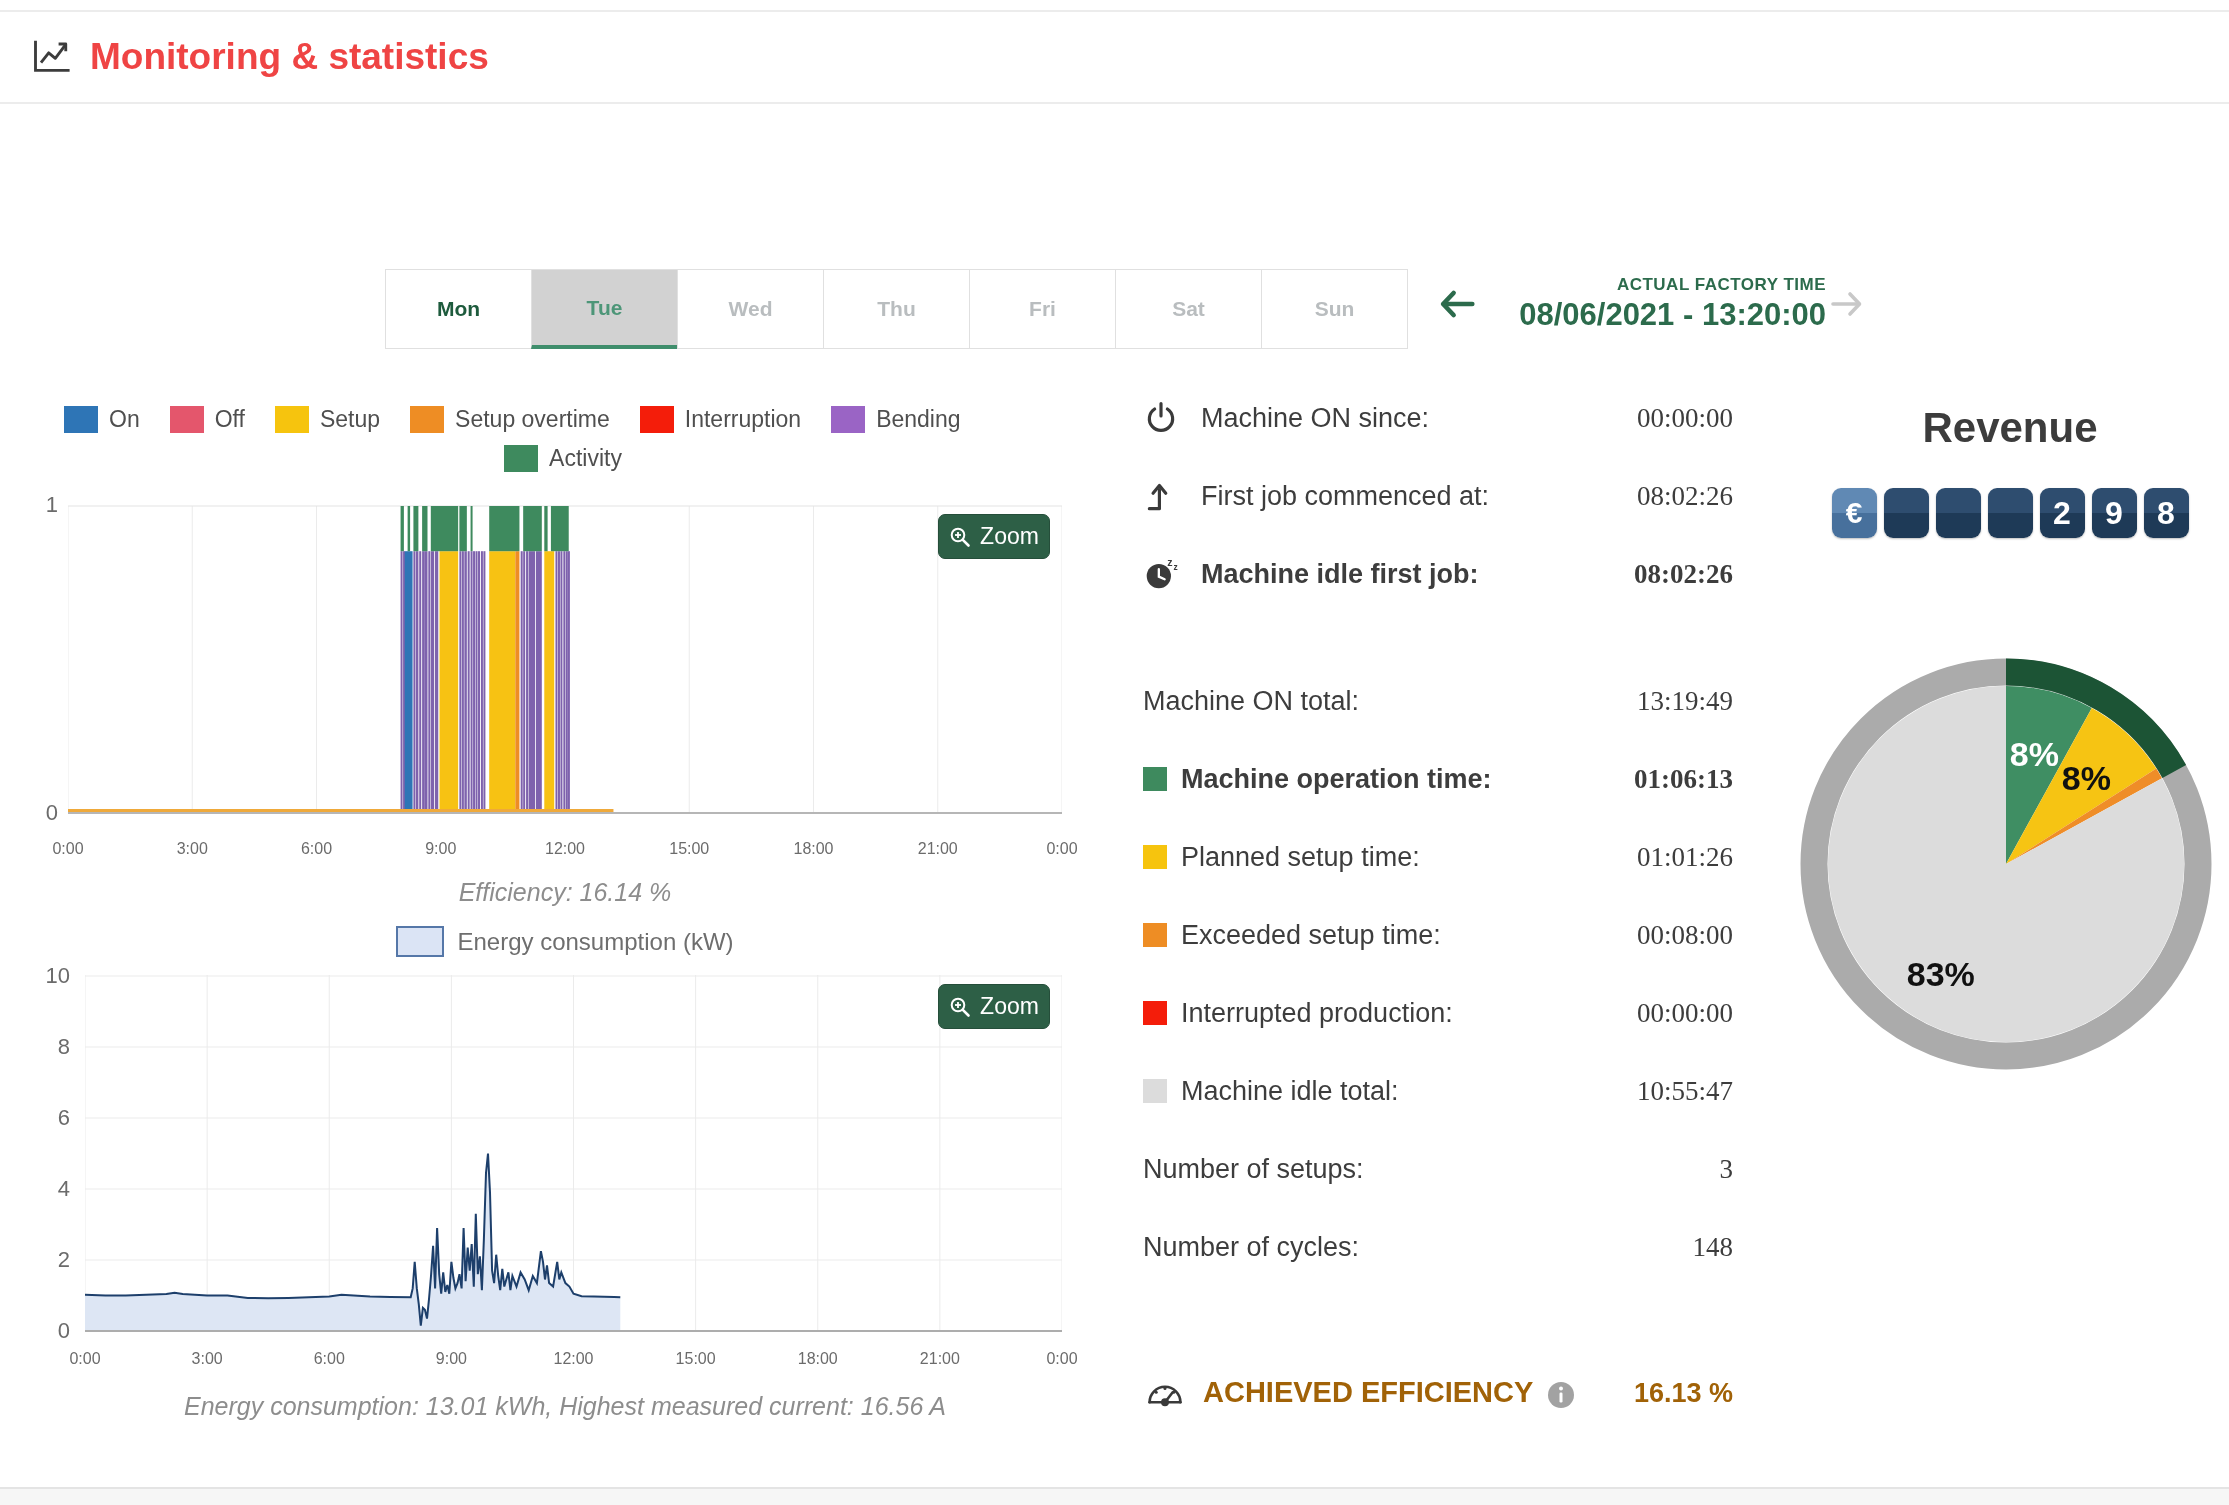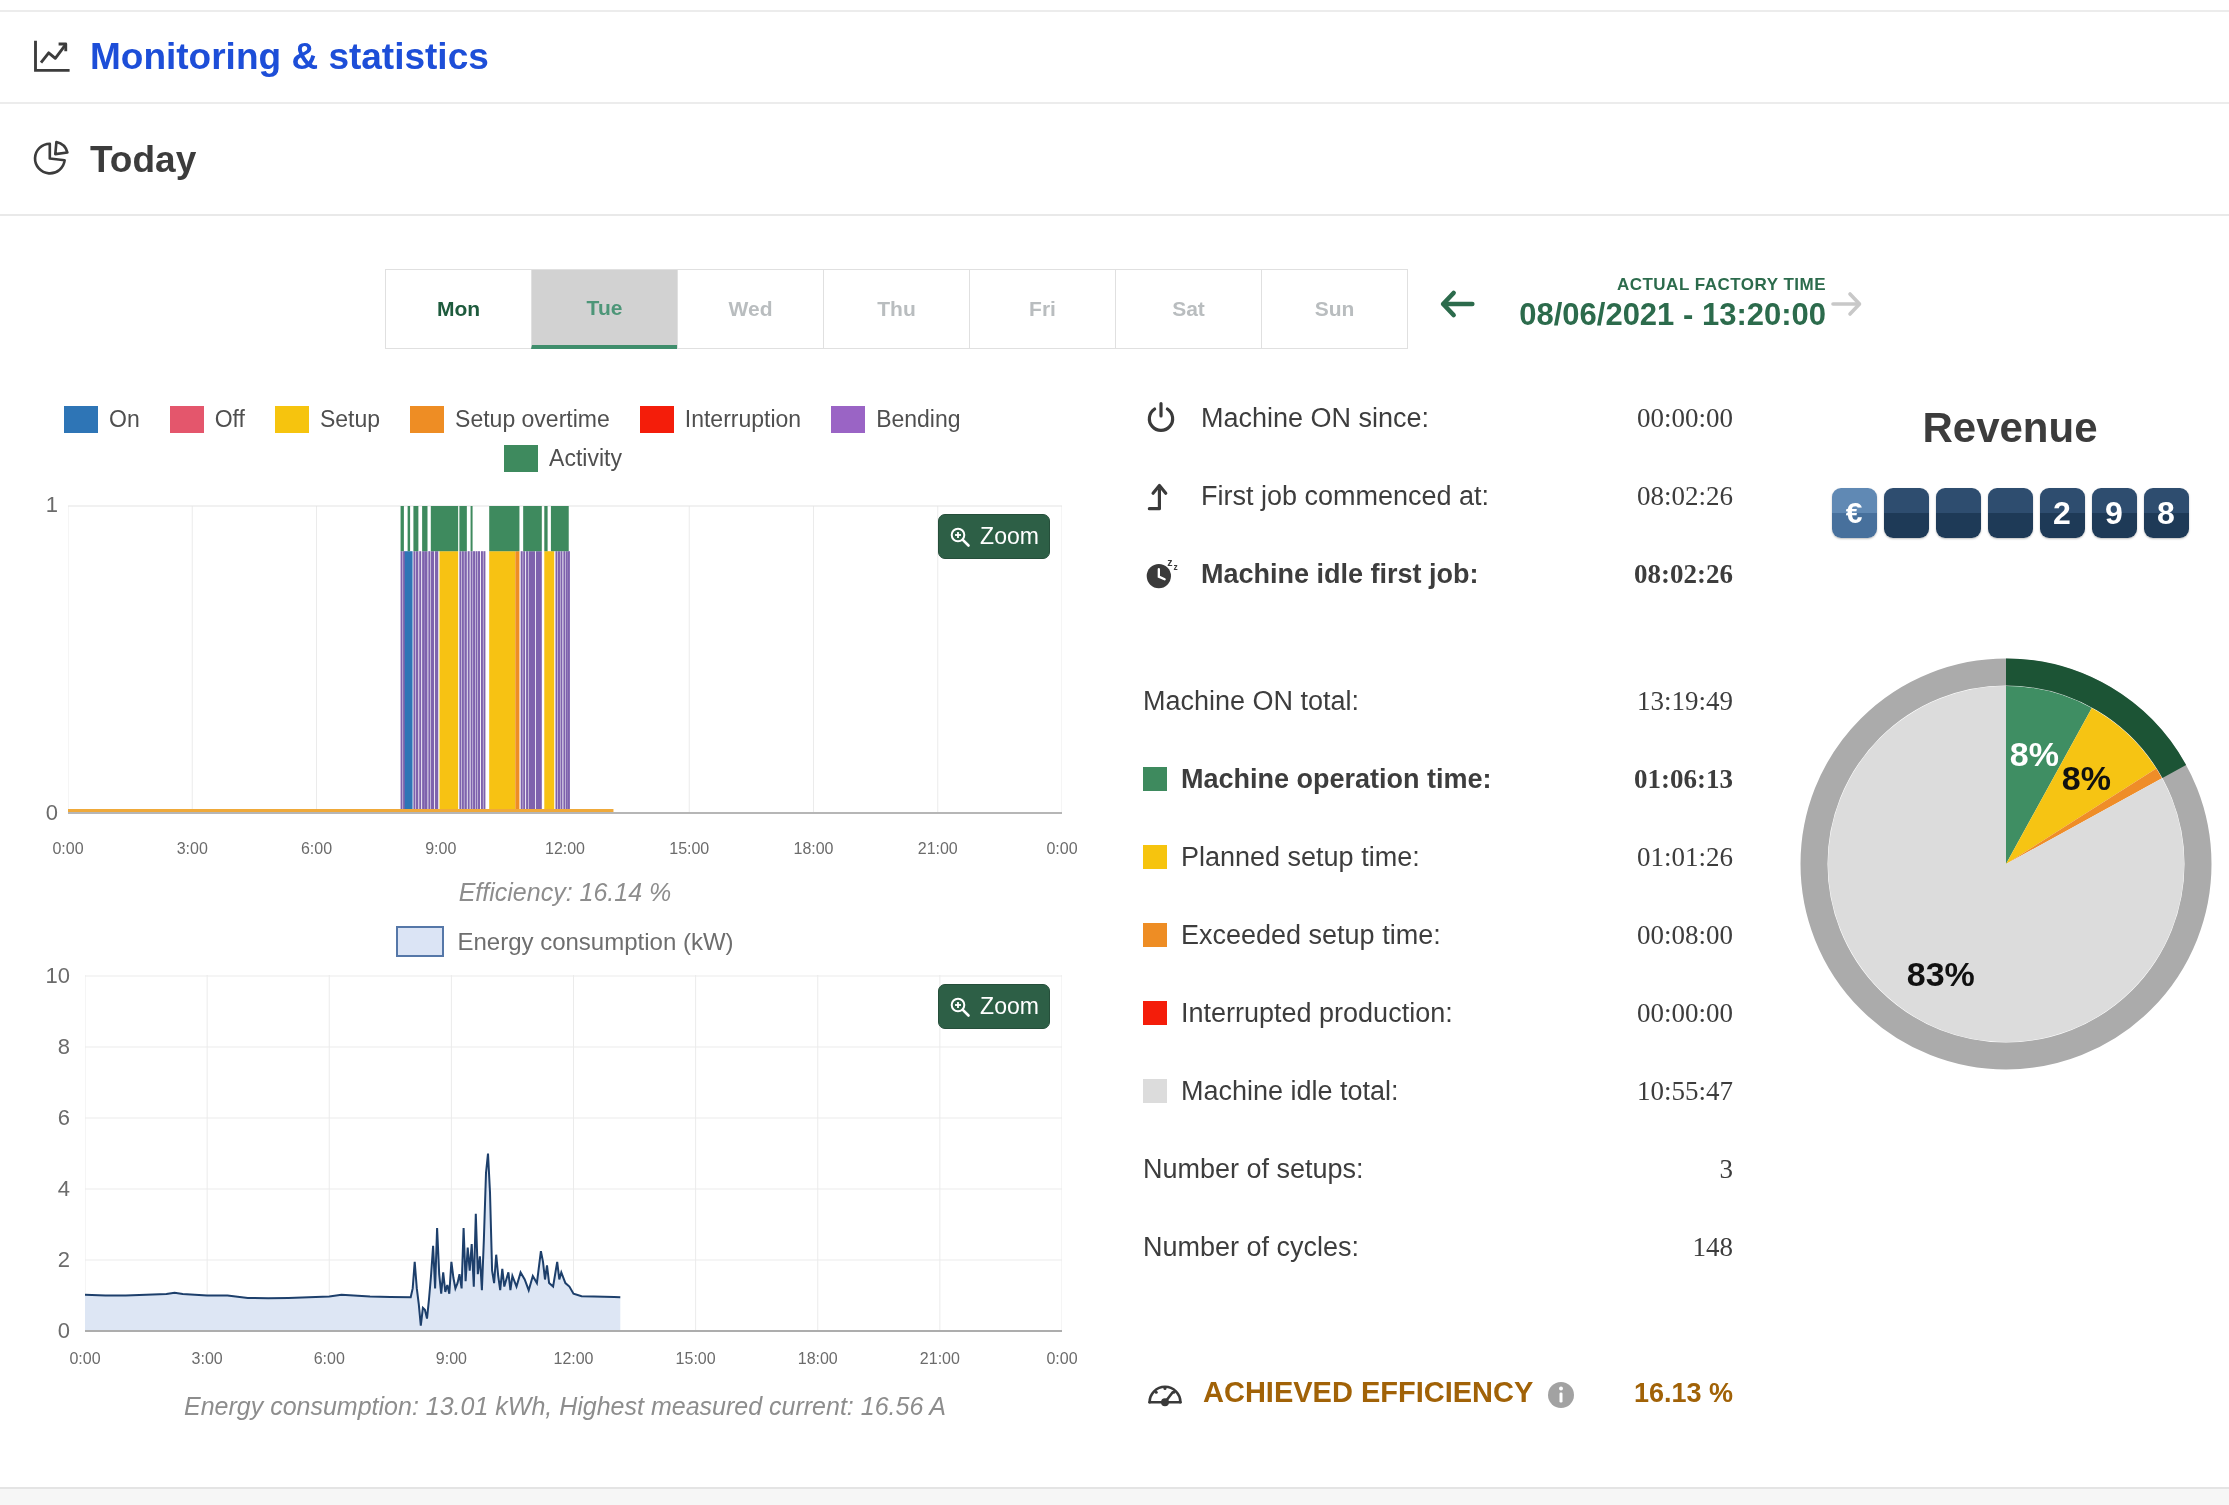--- a/index.html
+++ b/index.html
@@ -1,20 +1,20 @@
 <!DOCTYPE html>
 <html><head>
 <meta charset="utf-8">
 <style>
   html,body{margin:0;padding:0;background:#fff;}
   body{font-family:"Liberation Sans","DejaVu Sans",sans-serif;color:#3d3d3d;}
   .page{position:relative;width:2229px;height:1505px;background:#fff;overflow:hidden;}
   .hairline-top{position:absolute;left:0;top:10px;width:100%;border-top:2px solid #ececec;}
   .app-header{position:absolute;left:0;top:12px;width:100%;height:92px;display:flex;align-items:center;padding-left:30px;box-sizing:border-box;border-bottom:2px solid #ececec;background:#fff;}
-  .app-header .ttl{font-size:37px;font-weight:bold;color:#1d4ed8;margin-left:16px;}
+  .app-header .ttl{font-size:37px;font-weight:bold;color:#ef4444;margin-left:16px;}
   .section-bar{position:absolute;left:0;top:106px;width:100%;height:110px;display:flex;align-items:center;padding-left:30px;box-sizing:border-box;border-bottom:2px solid #e9e9e9;background:#fff;}
   .section-bar .ttl{font-size:37px;font-weight:bold;color:#3c3c3c;margin-left:16px;}
 
   
   .day-tabs{position:absolute;left:385px;top:269px;display:flex;}
   .tab{width:147px;height:80px;box-sizing:border-box;border:1px solid #e0e0e0;margin-left:-1px;display:flex;align-items:center;justify-content:center;font-size:21px;font-weight:bold;background:#fff;cursor:pointer;}
   .tab:first-child{margin-left:0;}
   .tab--past{color:#1e5b3d;}
   .tab--selected{background:#d2d2d2;color:#4d9678;border-bottom:4px solid #3f8e6c;}
   .tab--future{color:#b9bdbf;}
@@ -88,29 +88,20 @@
     <span>
       <svg width="44" height="44" viewBox="0 0 40 40" fill="none" stroke="#3c3c3c" stroke-width="2.6">
         <path d="M5 7v27h31"></path>
           <path d="M10 27l7-9 6 5 9-12" stroke-linejoin="round"></path>
           <path d="M26 10h6.5v6.5" stroke-linejoin="round"></path>
       </svg>
     </span>
     <span class="ttl">Monitoring &amp; statistics</span>
   </div>
 
-  <div class="section-bar">
-    <span>
-      <svg width="44" height="44" viewBox="0 0 40 40" fill="none" stroke="#3c3c3c" stroke-width="2.4" stroke-linejoin="round">
-        <path d="M18 7 A 13.5 13.5 0 1 0 31.5 22 L 18 20.5 Z"></path>
-        <path d="M23 16.5 L 34 15 A 13 13 0 0 0 24 5.5 Z"></path>
-      </svg>
-    </span>
-    <span class="ttl">Today</span>
-  </div>
 
   <div class="day-tabs">
       <div class="tab tab--past">Mon</div>
       <div class="tab tab--selected">Tue</div>
       <div class="tab tab--future">Wed</div>
       <div class="tab tab--future">Thu</div>
       <div class="tab tab--future">Fri</div>
       <div class="tab tab--future">Sat</div>
       <div class="tab tab--future">Sun</div>
     </div>

